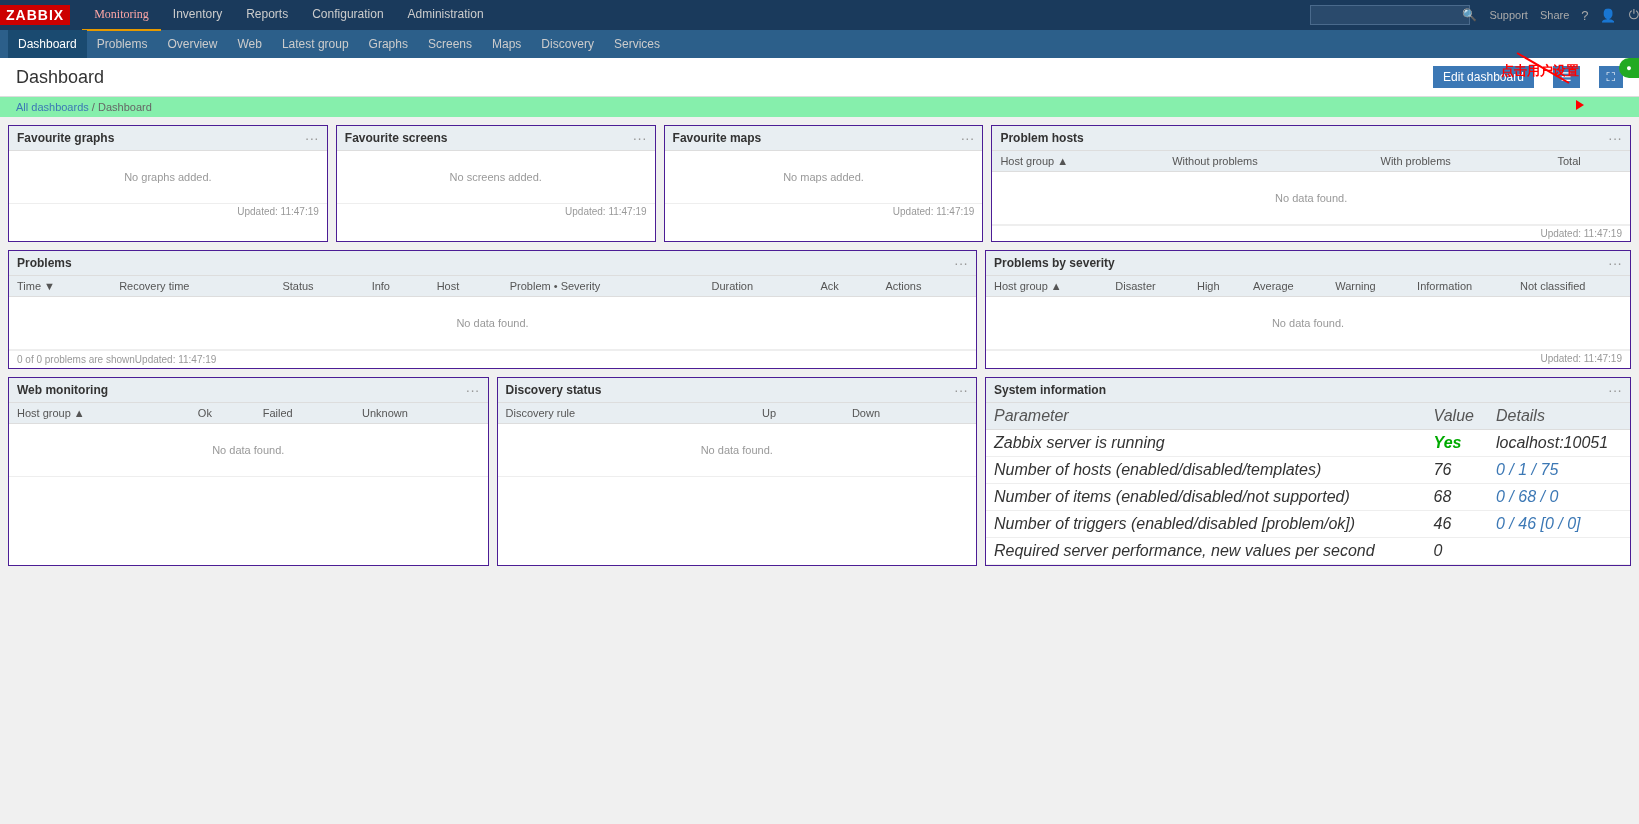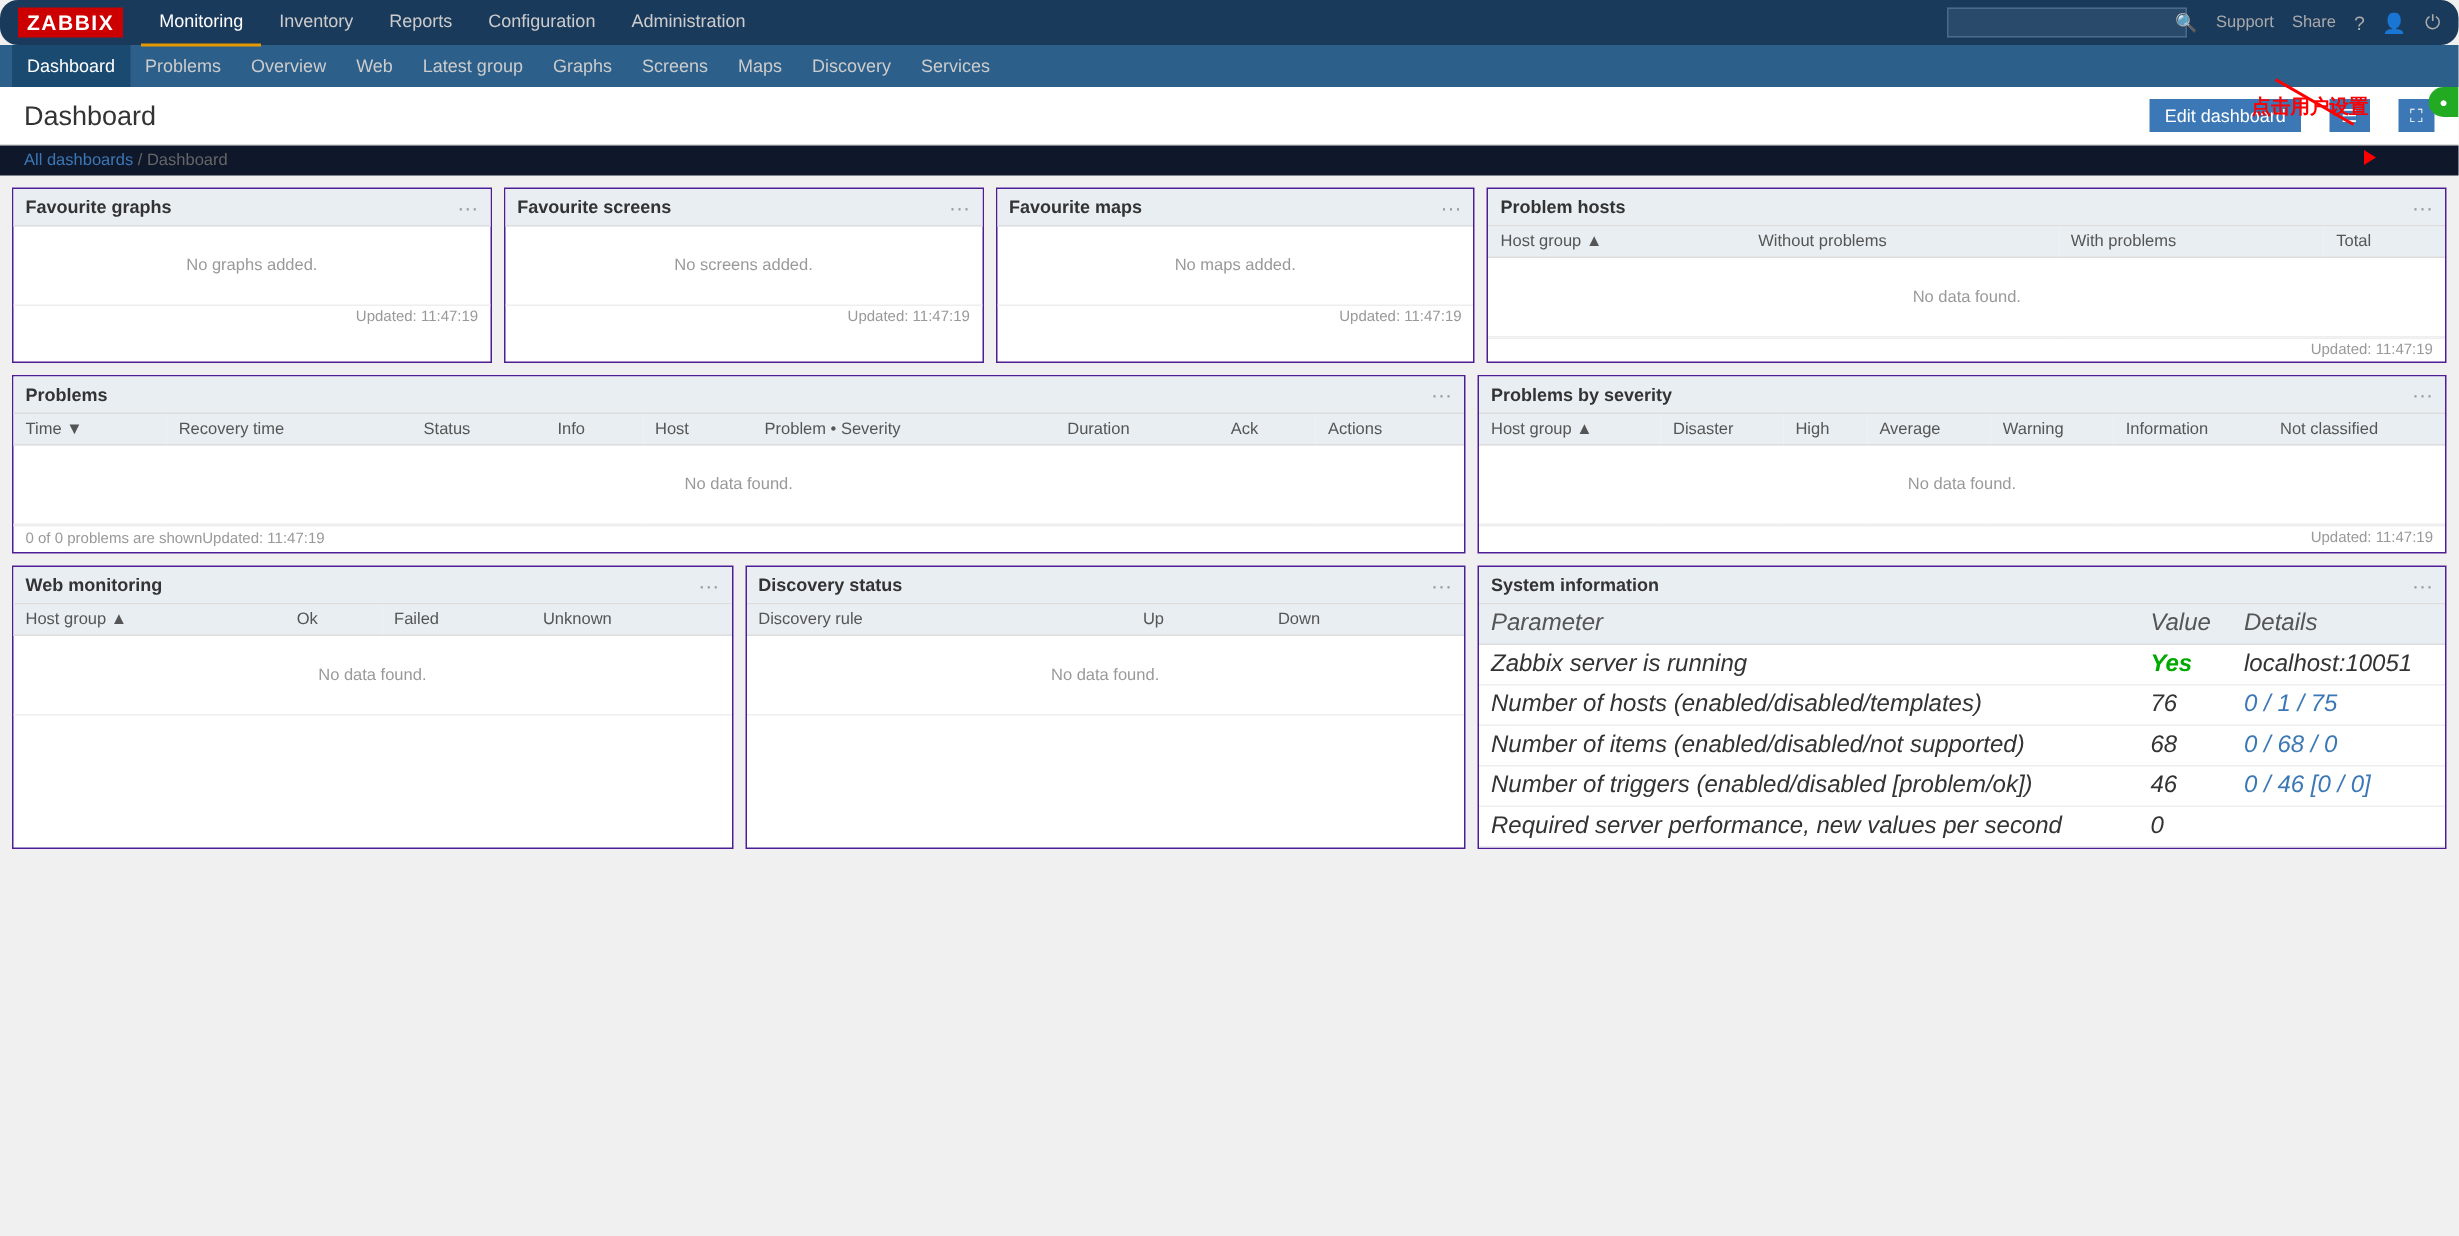--- a/index.html
+++ b/index.html
@@ -1,42 +1,42 @@
 <!DOCTYPE html>
 <html><head>
   <meta charset="utf-8">
   <style>
     * { margin: 0; padding: 0; box-sizing: border-box; }
     body { font-family: Arial, sans-serif; font-size: 12px; background: #f0f0f0; color: #333; overflow-x: hidden; }
 
     
-    .top-nav { background: #1a3a5c; display: flex; align-items: center; height: 30px; padding: 0 12px; border-radius: 12px; }
+    .top-nav { background: #1a3a5c; display: flex; align-items: center; height: 30px; padding: 0 0; }
     .zabbix-logo { background: #cc0000; color: white; font-weight: bold; font-size: 14px; padding: 2px 6px; margin-right: 12px; letter-spacing: 1px; }
     .nav-items { display: flex; flex: 1; }
     .nav-item { color: #ccc; padding: 0 12px; line-height: 30px; cursor: pointer; font-size: 12px; }
-    .nav-item.active { color: #ffffff; border-bottom: 2px solid #e69900; }
+    .nav-item.active { color: #fca5a5; border-bottom: 2px solid #e69900; font-family: Liberation Serif, serif; }
     .nav-right { display: flex; align-items: center; gap: 12px; margin-left: auto; }
     .nav-search { background: #2a4a6c; border: 1px solid #4a6a8c; color: white; padding: 2px 20px 2px 6px; font-size: 11px; width: 160px; height: 20px; }
     .nav-search::placeholder { color: #aaa; }
     .nav-right-link { color: #aaa; cursor: pointer; }
 
     
     .sub-nav { background: #2c5f8a; display: flex; align-items: center; height: 28px; padding: 0 8px; }
     .sub-nav-item { color: #ccc; padding: 0 10px; line-height: 28px; cursor: pointer; font-size: 12px; }
     .sub-nav-item.active { color: white; background: #1a4a70; }
 
     
     .page-header { background: #fff; padding: 8px 16px; display: flex; align-items: center; justify-content: space-between; border-bottom: 1px solid #ddd; }
     .page-title { font-size: 18px; font-weight: normal; color: #333; }
     .page-header-right { display: flex; gap: 19px; }
     .btn-edit { background: #3c78b5; color: white; border: none; padding: 4px 10px; cursor: pointer; font-size: 12px; }
     .btn-icon { background: #3c78b5; color: white; border: none; padding: 4px 8px; cursor: pointer; font-size: 12px; }
 
     
-    .breadcrumb { background: #0f172a; padding: 4px 16px; font-size: 11px; color: #666; }
+    .breadcrumb { background: #86efac; padding: 4px 16px; font-size: 11px; color: #666; }
     .breadcrumb a { color: #3c78b5; text-decoration: none; }
 
     
     .widget { background: white; border: 1px solid #4c1d95; }
     .widget-header { background: #e8eef2; padding: 4px 8px; display: flex; justify-content: space-between; align-items: center; border-bottom: 1px solid #ddd; }
     .widget-title { font-size: 12px; font-weight: bold; color: #333; }
     .widget-dots { color: #999; cursor: pointer; font-size: 14px; }
     .widget-footer { padding: 2px 8px; text-align: right; font-size: 10px; color: #999; border-top: 1px solid #eee; }
     .top-widget-content { padding: 20px 8px; text-align: center; color: #999; font-size: 11px; flex: 1; display: flex; align-items: center; justify-content: center; }
     .top-widget-footer { padding: 2px 8px; text-align: right; font-size: 10px; color: #999; border-top: 1px solid #eee; }

